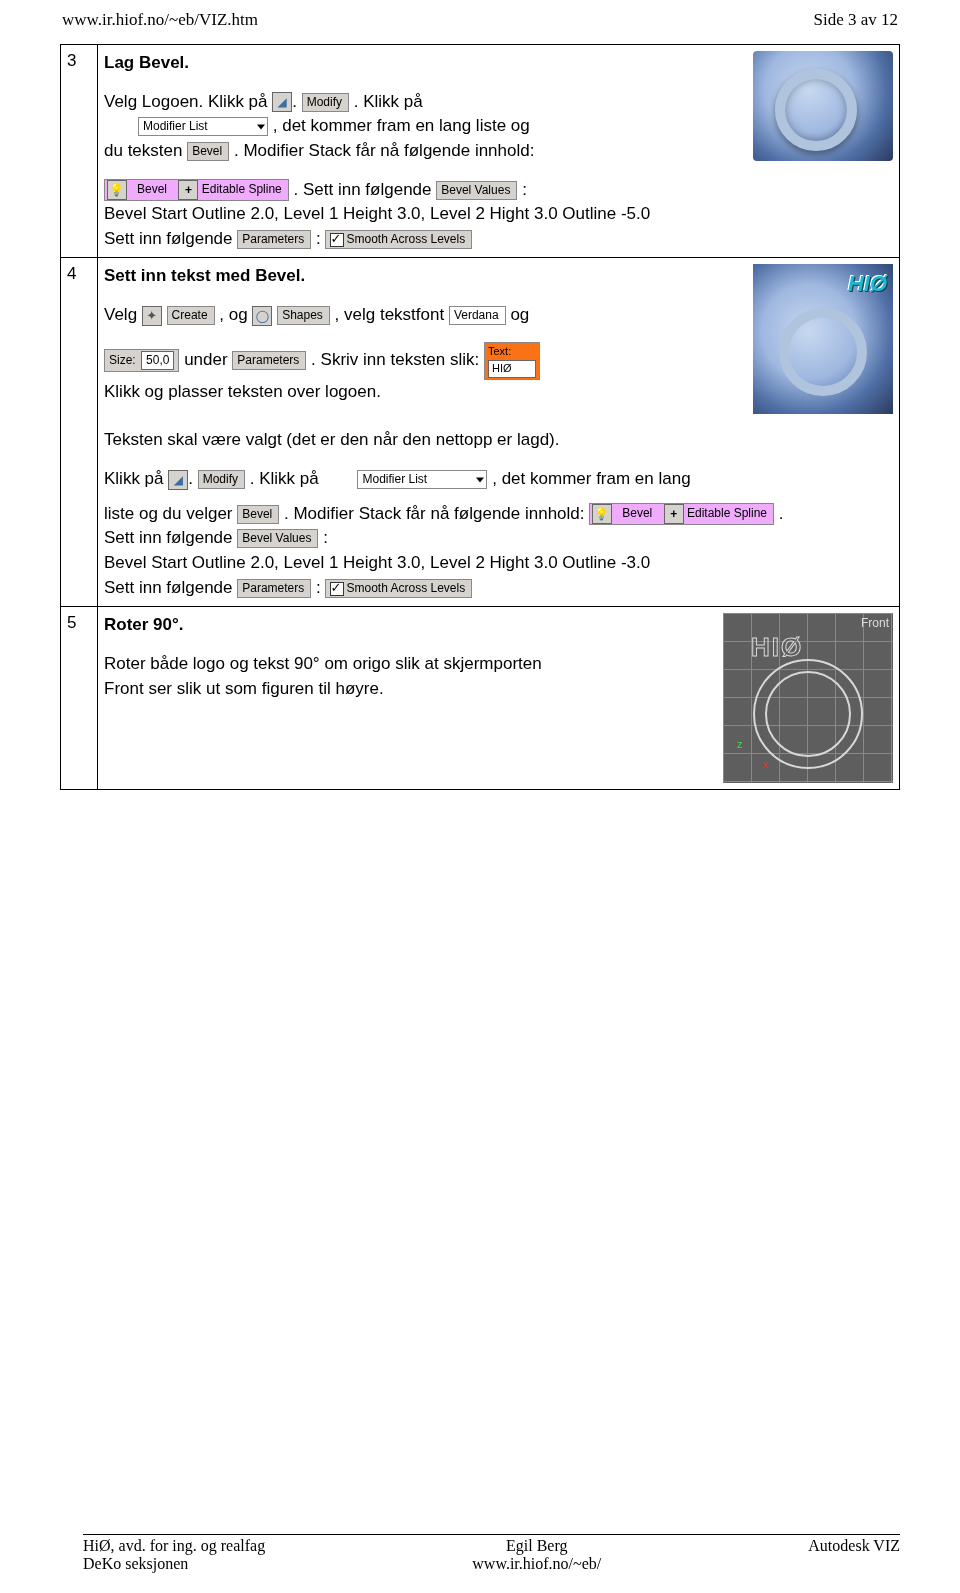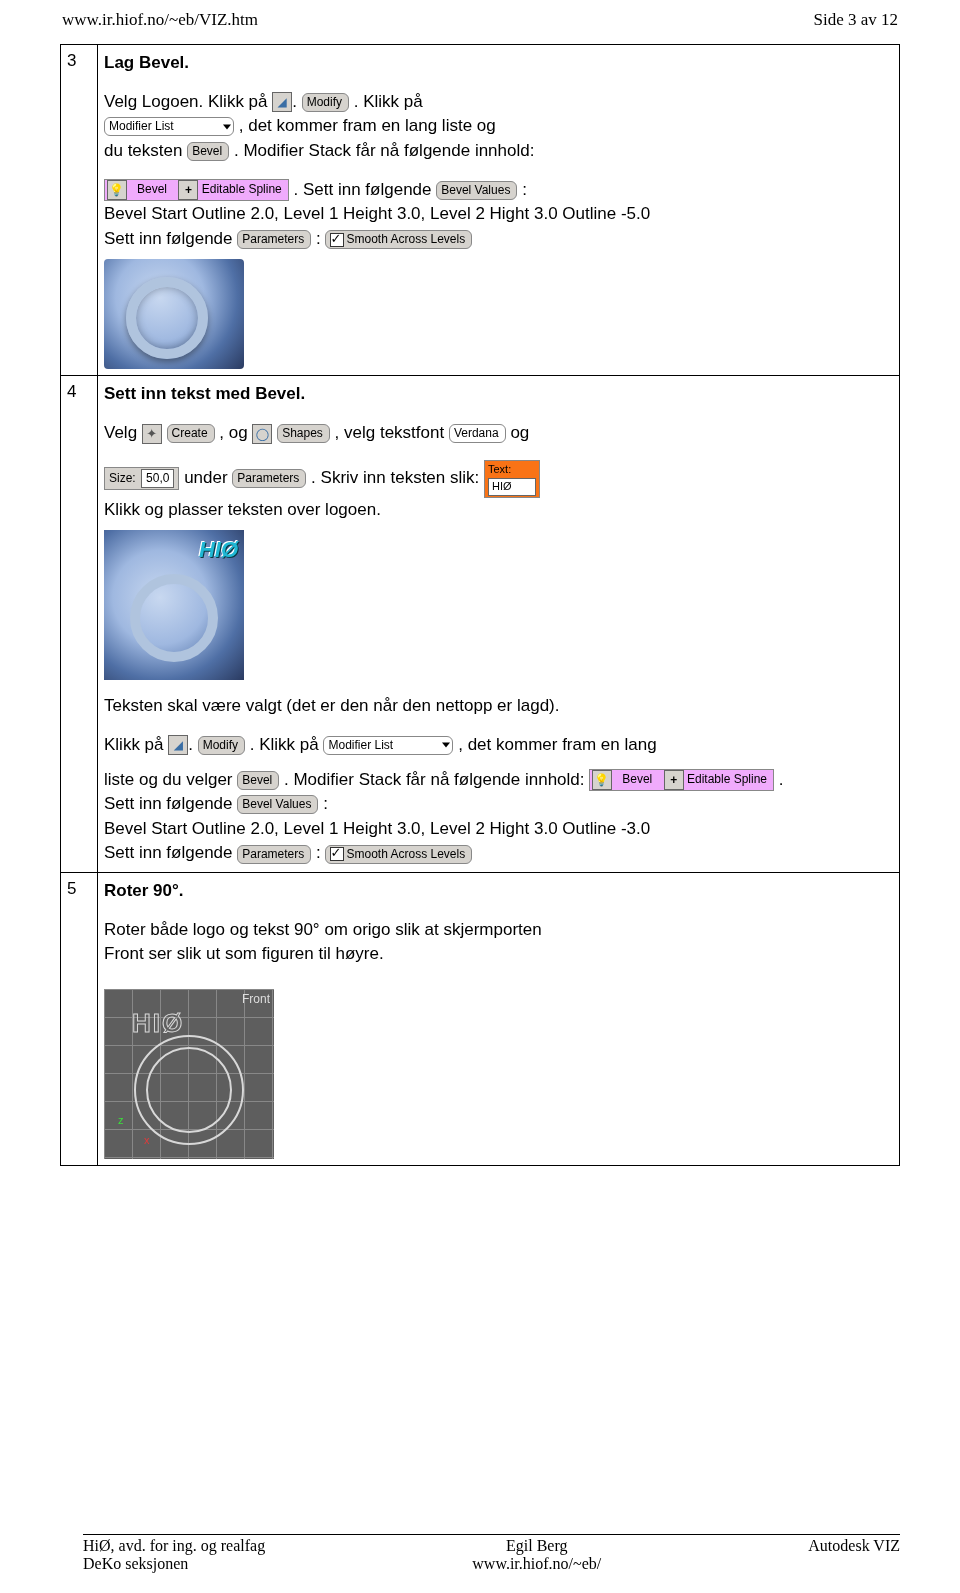--- a/index.html
+++ b/index.html
@@ -48,26 +48,26 @@
   .bold { font-weight: bold; }
   .para { margin: 14px 0; }
   .ui-chip {
     display: inline-block;
     background: #d6d3ce;
     border: 1px solid #888;
     font-family: Arial, sans-serif;
     font-size: 12px;
     padding: 1px 6px 1px 4px;
     color: #000;
-    border-radius: 6px;
+    border-radius: 0;
     line-height: 15px;
     vertical-align: middle;
   }
   .ui-chip.white { background: #fff; }
-  .ui-chip.drop { padding-right: 14px; position: relative; min-width: 110px; }
+  .ui-chip.drop { padding-right: 14px; position: relative; min-width: 110px; margin-left: 34px; }
   .ui-chip.drop::after {
     content: "";
     position: absolute;
     right: 2px; top: 50%;
     width: 0; height: 0;
     border-left: 4px solid transparent;
     border-right: 4px solid transparent;
     border-top: 5px solid #000;
     transform: translateY(-50%);
   }
@@ -92,21 +92,21 @@
     background: #f0abfc;
     border: 1px solid #888;
     vertical-align: middle;
     font-size: 12px;
     font-family: Arial, sans-serif;
   }
   .stack-row {
     padding: 1px 6px 1px 2px;
     white-space: nowrap;
   }
-  .row-flex { display: flex; align-items: flex-start; gap: 8px; flex-direction: column; }
+  .row-flex { display: flex; align-items: flex-start; gap: 8px; }
   .row-flex .text-col { flex: 1; }
   .thumb {
     border: 0;
   }
   .thumb.logo {
     width: 140px; height: 110px;
     background: radial-gradient(circle at 40% 35%, #c8d8f0 0%, #9fb8e0 40%, #4f6fa5 70%, #2a3a60 100%);
     border-radius: 4px;
     position: relative;
   }

